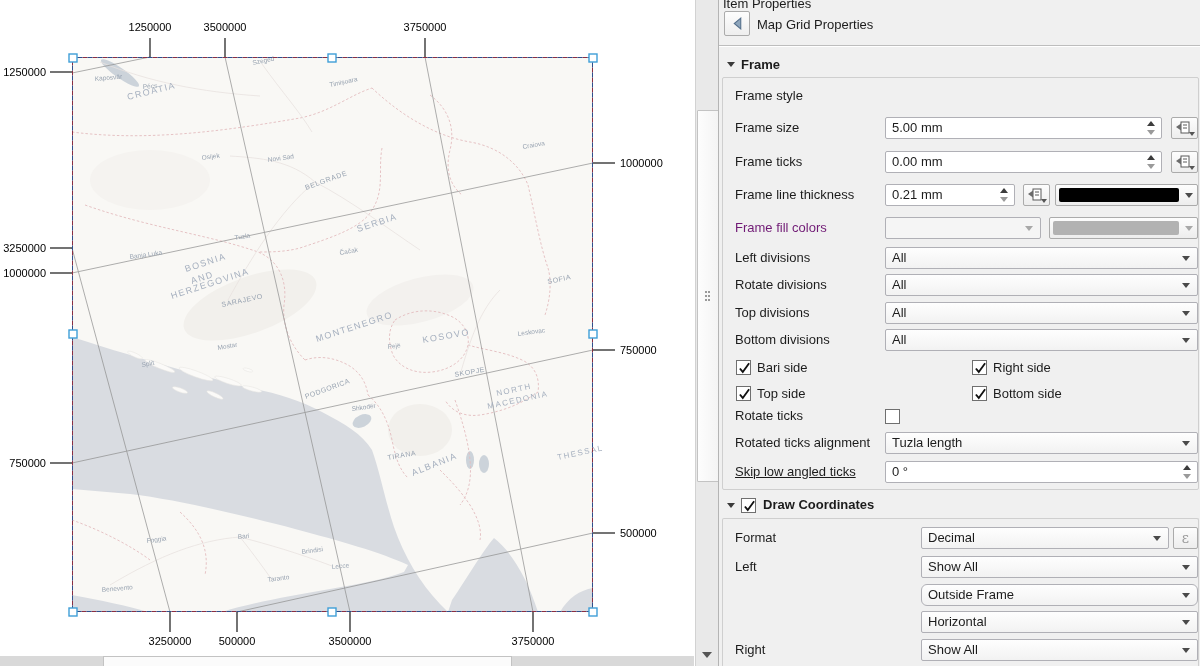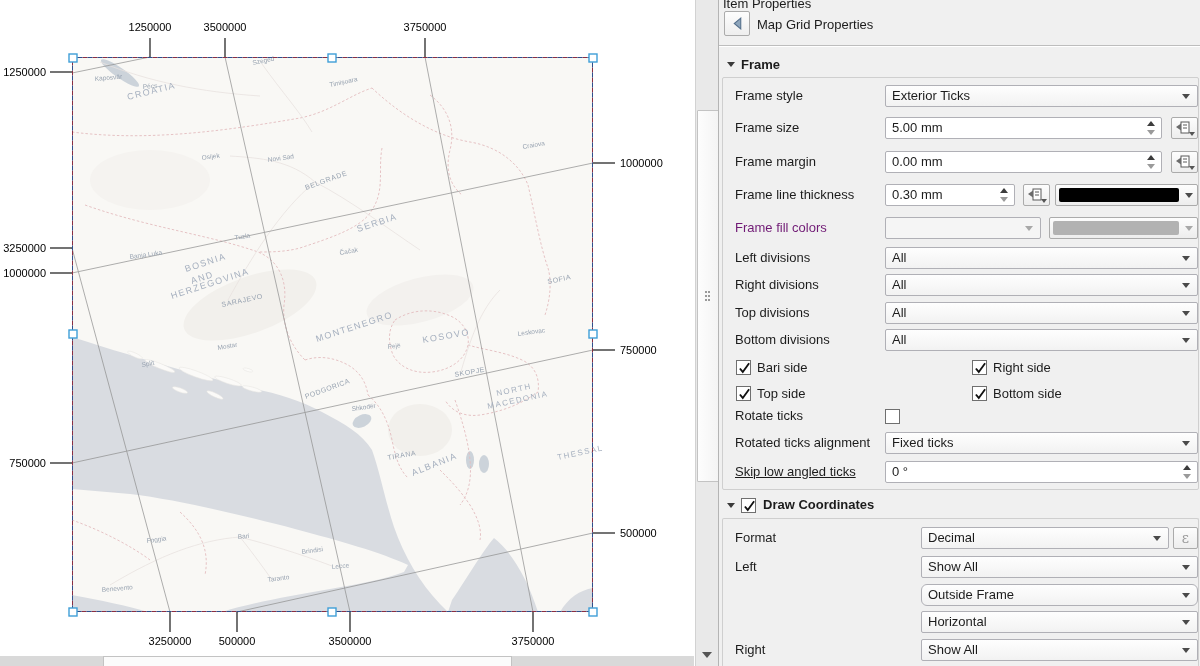--- a/index.html
+++ b/index.html
@@ -258,63 +258,60 @@
       </svg>
     </div>
     <div class="abs crumb">Map Grid Properties</div>
     <div class="abs sep1"></div>
 
     <div class="abs sec-tri" style="left:8px;top:62px;"></div>
     <div class="abs sec-title" style="left:22px;top:57px;">Frame</div>
     <div class="abs gbox" style="left:3px;top:77px;width:475px;height:411px;"></div>
 
     <div class="abs flabel" style="left:16px;top:85px;">Frame style</div>
-    <div class="abs combo" style="left:166px;top:85px;width:305px;">
-      <span>Exterior Ticks</span><span class="dd"></span>
-    </div>
 
     <div class="abs flabel" style="left:16px;top:117px;">Frame size</div>
     <div class="abs spin" style="left:166px;top:117px;width:269px;">
       <span>5.00 mm</span>
       <span class="arrows">
           <span class="up"></span>
           <span class="dn"></span>
         </span>
     </div>
     <div class="abs ovrbtn" style="left:452px;top:117px;">
       <svg width="16" height="16" viewBox="0 0 16 16" style="position:absolute;left:3px;top:2px;">
         <rect x="6" y="2" width="8" height="11" fill="#fff" stroke="#5a5a5a"></rect>
         <line x1="8" y1="5" x2="12" y2="5" stroke="#5a5a5a"></line>
           <line x1="8" y1="8" x2="12" y2="8" stroke="#5a5a5a"></line>
         <polygon points="1,7 6,3.5 6,10.5" fill="#6b6b6b"></polygon>
       </svg>
         <span class="mini"></span>
     </div>
 
-    <div class="abs flabel" style="left:16px;top:151px;">Frame margin</div>
+    <div class="abs flabel" style="left:16px;top:151px;">Frame ticks</div>
     <div class="abs spin" style="left:166px;top:151px;width:269px;">
       <span>0.00 mm</span>
       <span class="arrows">
           <span class="up"></span>
           <span class="dn"></span>
         </span>
     </div>
     <div class="abs ovrbtn" style="left:452px;top:151px;">
       <svg width="16" height="16" viewBox="0 0 16 16" style="position:absolute;left:3px;top:2px;">
         <rect x="6" y="2" width="8" height="11" fill="#fff" stroke="#5a5a5a"></rect>
         <line x1="8" y1="5" x2="12" y2="5" stroke="#5a5a5a"></line>
           <line x1="8" y1="8" x2="12" y2="8" stroke="#5a5a5a"></line>
         <polygon points="1,7 6,3.5 6,10.5" fill="#6b6b6b"></polygon>
       </svg>
         <span class="mini"></span>
     </div>
 
     <div class="abs flabel" style="left:16px;top:184px;">Frame line thickness</div>
     <div class="abs spin" style="left:166px;top:184px;width:122px;">
-      <span>0.30 mm</span>
+      <span>0.21 mm</span>
       <span class="arrows">
           <span class="up"></span>
           <span class="dn"></span>
         </span>
     </div>
     <div class="abs ovrbtn" style="left:304px;top:184px;">
       <svg width="16" height="16" viewBox="0 0 16 16" style="position:absolute;left:3px;top:2px;">
         <rect x="6" y="2" width="8" height="11" fill="#fff" stroke="#5a5a5a"></rect>
         <line x1="8" y1="5" x2="12" y2="5" stroke="#5a5a5a"></line>
           <line x1="8" y1="8" x2="12" y2="8" stroke="#5a5a5a"></line>
@@ -337,21 +334,21 @@
       <span class="swatch" style="right:18px;background:#b2b2b2;"></span>
       <span class="ddsec">
           <span style="width:0;height:0;border-left:4.5px solid transparent;border-right:4.5px solid transparent;border-top:5px solid #a8a8a8;"></span>
         </span>
     </div>
 
     <div class="abs flabel" style="left:16px;top:247px;">Left divisions</div>
     <div class="abs combo" style="left:166px;top:247px;width:305px;">
       <span>All</span><span class="dd"></span>
     </div>
-    <div class="abs flabel" style="left:16px;top:274px;">Right divisions</div>
+    <div class="abs flabel" style="left:16px;top:274px;">Rotate divisions</div>
     <div class="abs combo" style="left:166px;top:274px;width:305px;">
       <span>All</span><span class="dd"></span>
     </div>
     <div class="abs flabel" style="left:16px;top:302px;">Top divisions</div>
     <div class="abs combo" style="left:166px;top:302px;width:305px;">
       <span>All</span><span class="dd"></span>
     </div>
     <div class="abs flabel" style="left:16px;top:329px;">Bottom divisions</div>
     <div class="abs combo" style="left:166px;top:329px;width:305px;">
       <span>All</span><span class="dd"></span>
@@ -376,21 +373,21 @@
       <span class="cb"><svg width="15" height="15" viewBox="0 0 13 13">
             <path d="M2.5,6.5 L5,9.5 L10.5,2" fill="none" stroke="#111" stroke-width="1.6"></path>
           </svg></span><span class="cblabel">Bottom side</span>
     </div>
 
     <div class="abs flabel" style="left:16px;top:407px;height:18px;line-height:18px;">Rotate ticks</div>
     <div class="abs" style="left:166px;top:409px;"><span class="cb"></span></div>
 
     <div class="abs flabel" style="left:16px;top:432px;">Rotated ticks alignment</div>
     <div class="abs combo" style="left:166px;top:432px;width:305px;">
-      <span>Fixed ticks</span><span class="dd"></span>
+      <span>Tuzla length</span><span class="dd"></span>
     </div>
 
     <div class="abs flabel" style="left:16px;top:461px;text-decoration:underline;">Skip low angled ticks</div>
     <div class="abs spin" style="left:166px;top:461px;width:305px;">
       <span>0 °</span>
       <span class="arrows">
           <span class="up"></span>
           <span class="dn"></span>
         </span>
     </div>

